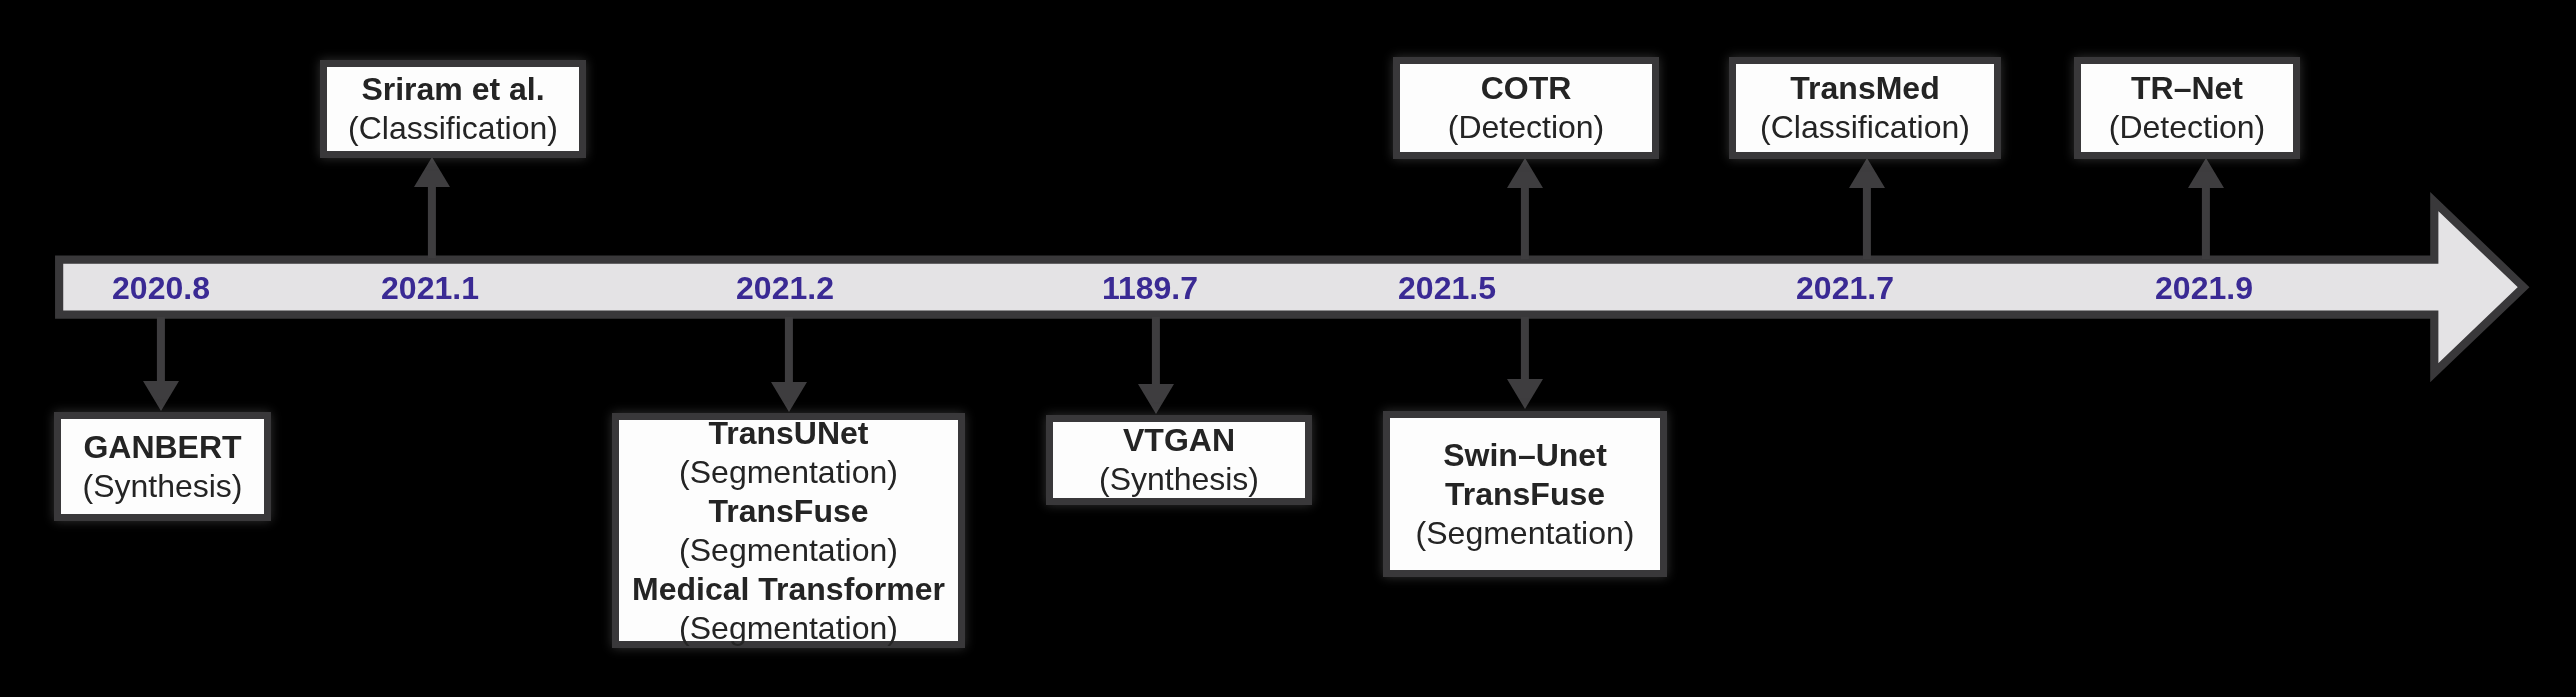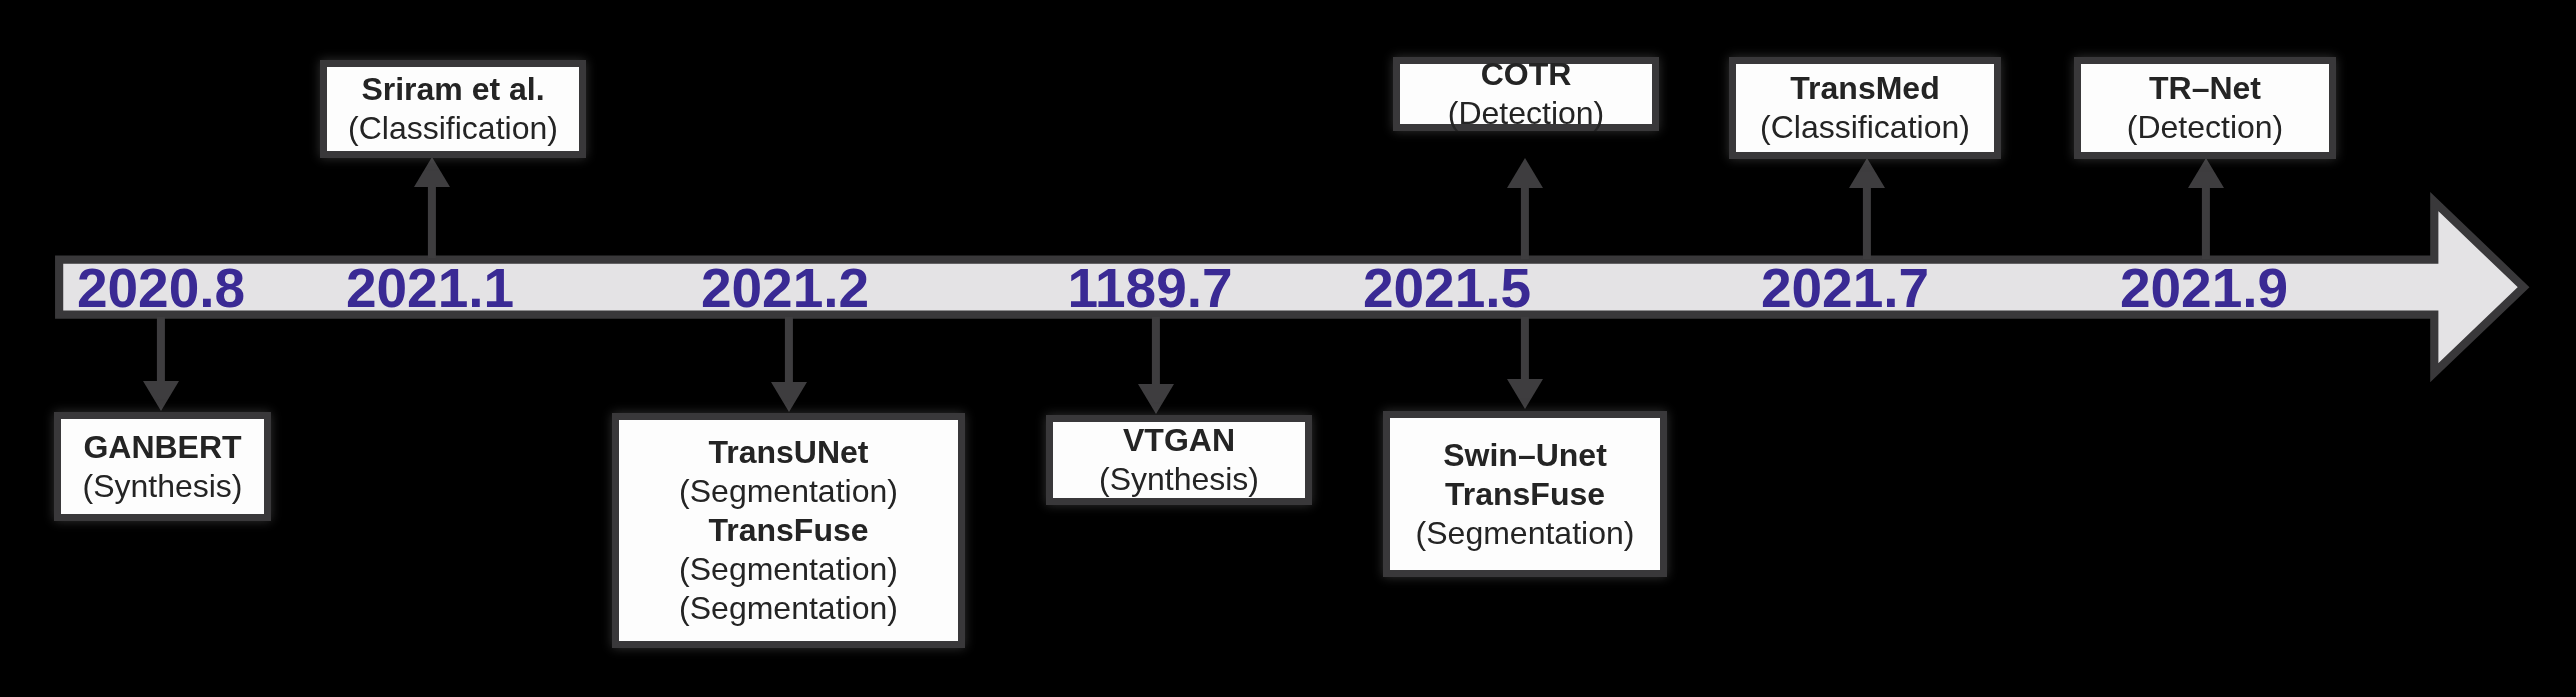--- a/index.html
+++ b/index.html
@@ -9,21 +9,21 @@
     width:2576px;height:697px;
     background:#000000;
     overflow:hidden;
     font-family:"Liberation Sans", sans-serif;
   }
   .arrow-svg{position:absolute;left:0;top:0;}
   .date{
     position:absolute;
     top:264px;height:49px;line-height:49px;
     transform:translateX(-50%);
-    font-size:55px;font-weight:bold;
+    font-size:32px;font-weight:bold;
     color:#3a2a94;
     white-space:nowrap;
   }
   .stem{position:absolute;width:8.2px;background:#3e3d3f;transform:translateX(-50%);}
   .head-up{
     position:absolute;width:0;height:0;transform:translateX(-50%);
     border-left:18px solid transparent;border-right:18px solid transparent;
     border-bottom:30px solid #3e3d3f;
   }
   .head-down{
@@ -84,45 +84,46 @@
   <div class="stem" style="left:1867px;top:185px;height:74px"></div>
 
   <div class="head-up" style="left:2206px;top:158px"></div>
   <div class="stem" style="left:2206px;top:185px;height:74px"></div>
 
   <div class="box" style="left:320px;top:60px;width:266px;height:98px">
     <div class="name">Sriram et al.</div>
     <div class="task">(Classification)</div>
   </div>
 
-  <div class="box" style="left:1393px;top:57px;width:266px;height:74px">
+  <div class="box" style="left:1393px;top:57px;width:266px;height:102px">
     <div class="name">COTR</div>
     <div class="task">(Detection)</div>
   </div>
 
   <div class="box" style="left:1729px;top:57px;width:272px;height:102px">
     <div class="name">TransMed</div>
     <div class="task">(Classification)</div>
   </div>
 
-  <div class="box" style="left:2074px;top:57px;width:262px;height:102px">
+  <div class="box" style="left:2074px;top:57px;width:226px;height:102px">
     <div class="name">TR–Net</div>
     <div class="task">(Detection)</div>
   </div>
 
   <div class="box" style="left:54px;top:412px;width:217px;height:109px">
     <div class="name">GANBERT</div>
     <div class="task">(Synthesis)</div>
   </div>
 
   <div class="box" style="left:612px;top:413px;width:353px;height:235px">
     <div class="name">TransUNet</div>
     <div class="task">(Segmentation)</div>
     <div class="name">TransFuse</div>
     <div class="task">(Segmentation)</div>
+    <div class="name">Medical Transformer</div>
     <div class="task">(Segmentation)</div>
   </div>
 
   <div class="box" style="left:1046px;top:415px;width:266px;height:90px">
     <div class="name">VTGAN</div>
     <div class="task">(Synthesis)</div>
   </div>
 
   <div class="box" style="left:1383px;top:411px;width:284px;height:166px">
     <div class="name">Swin–Unet</div>

